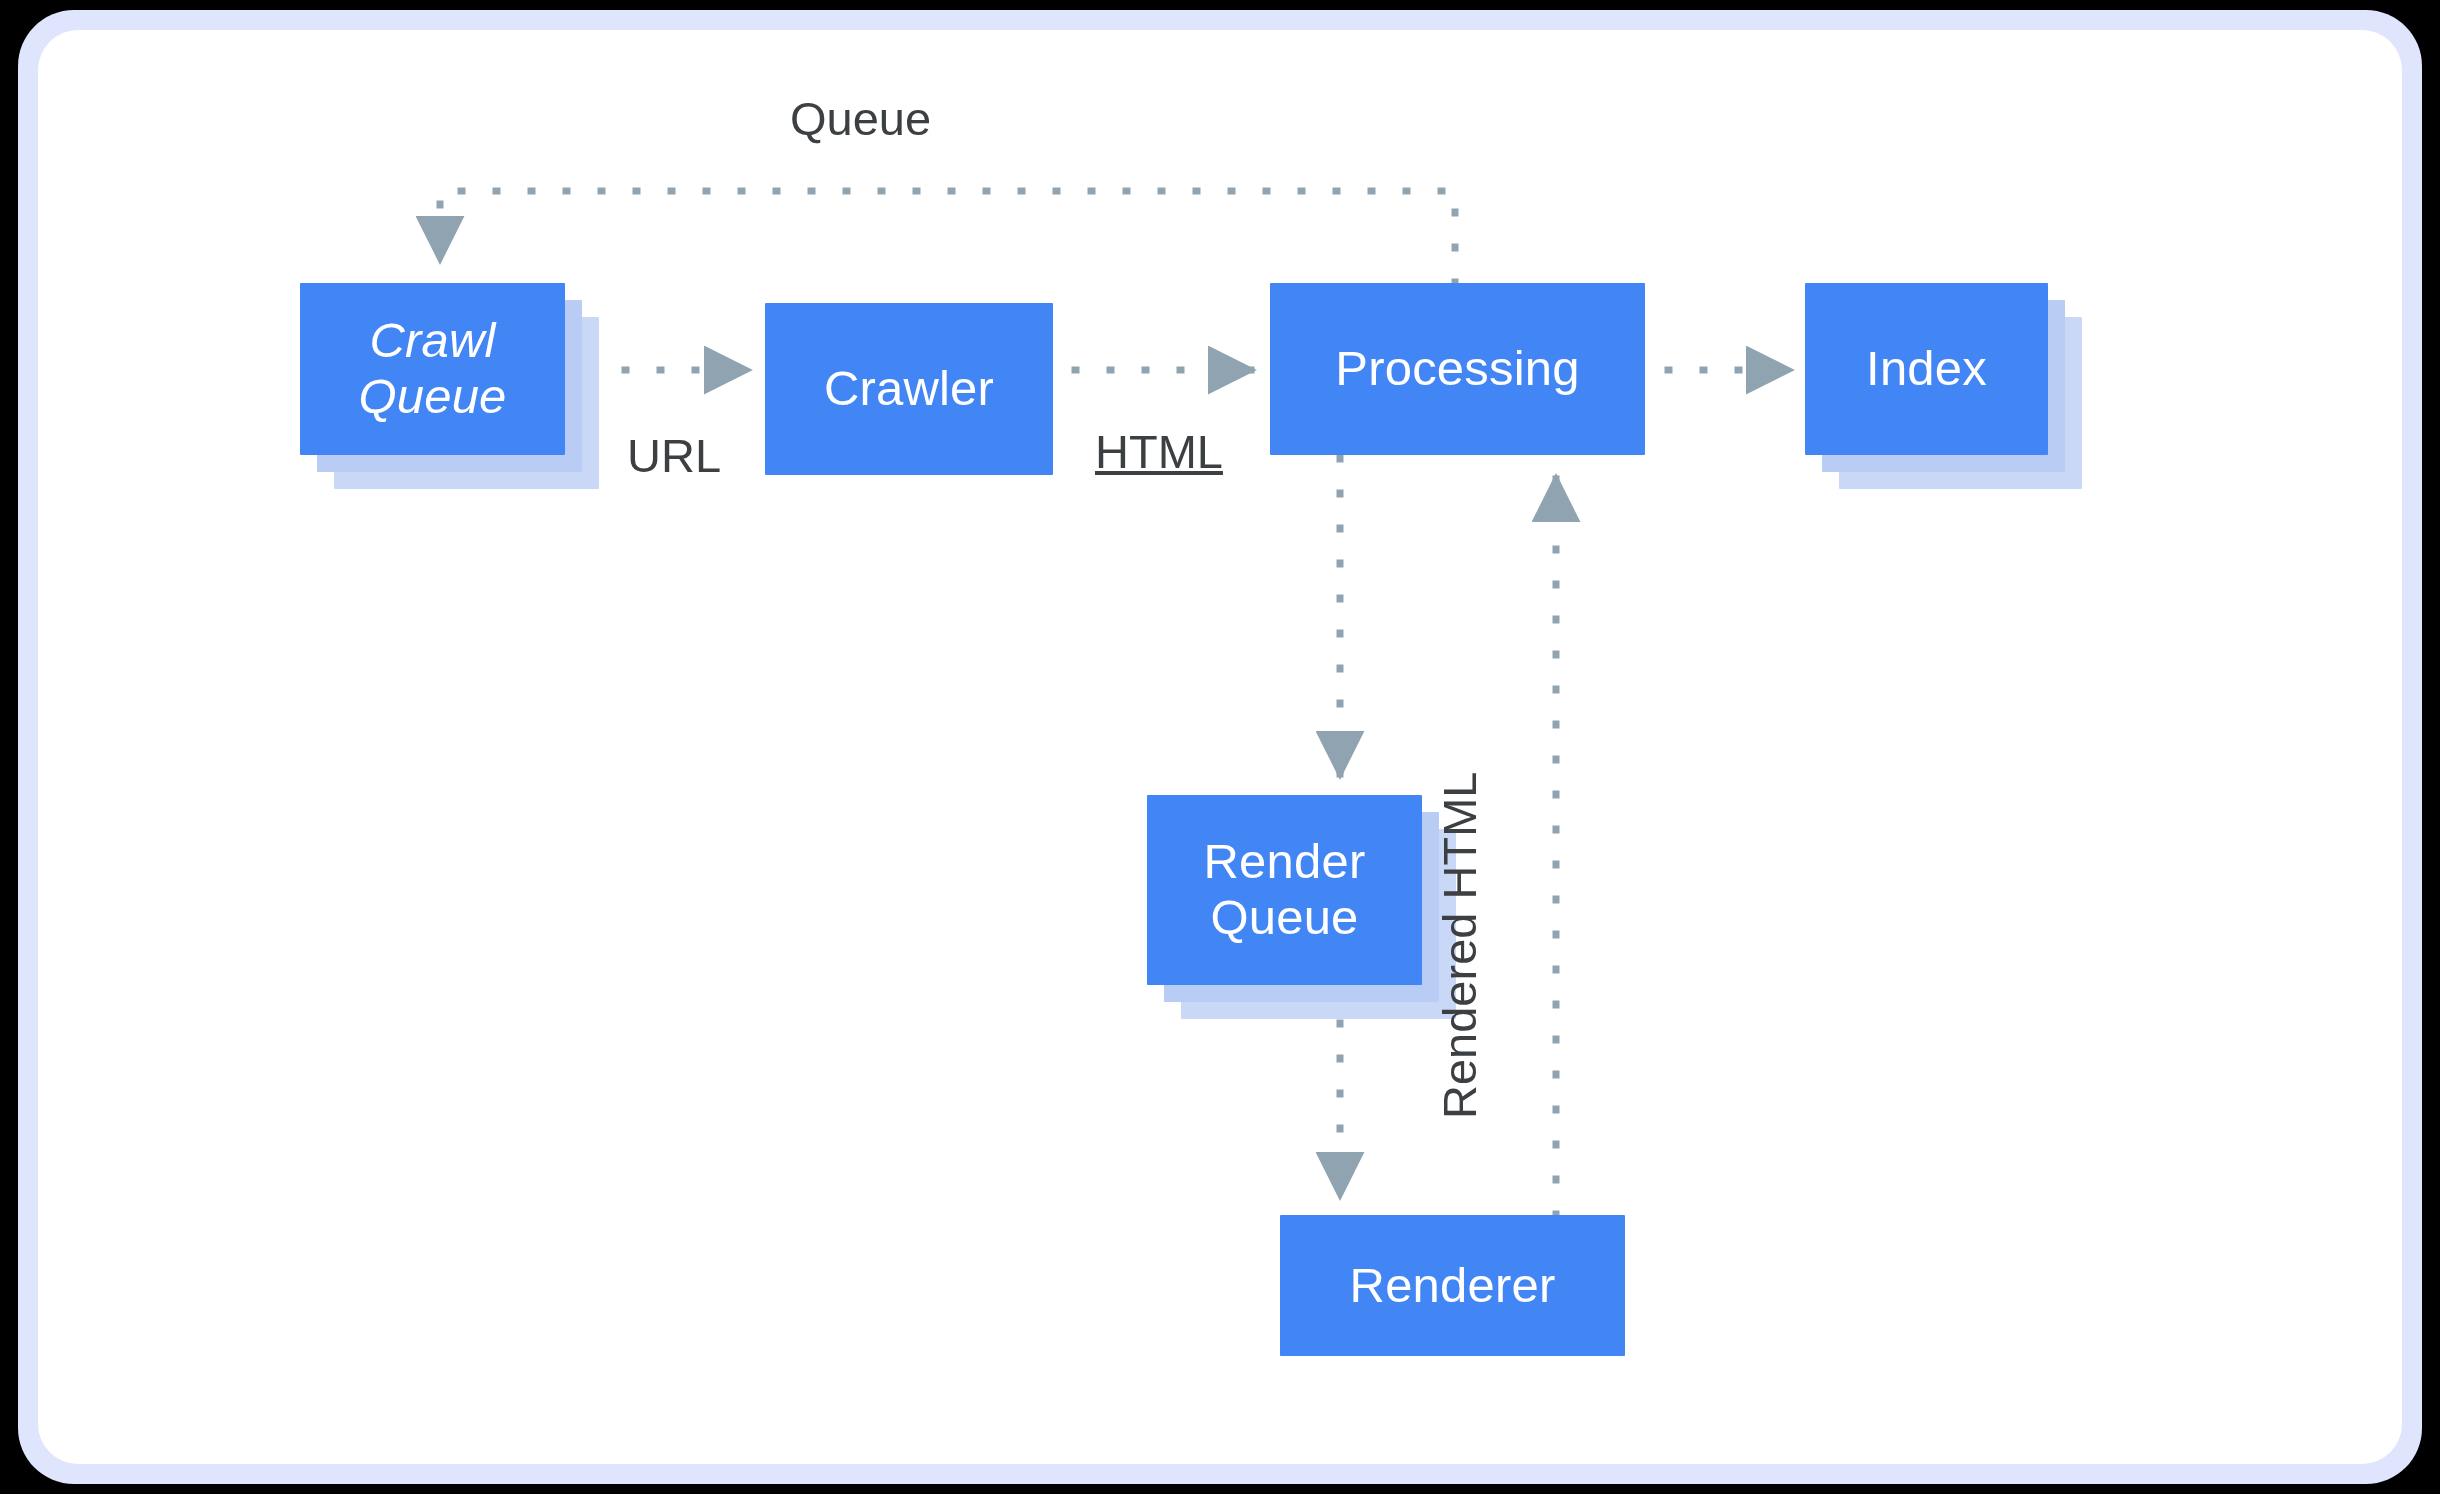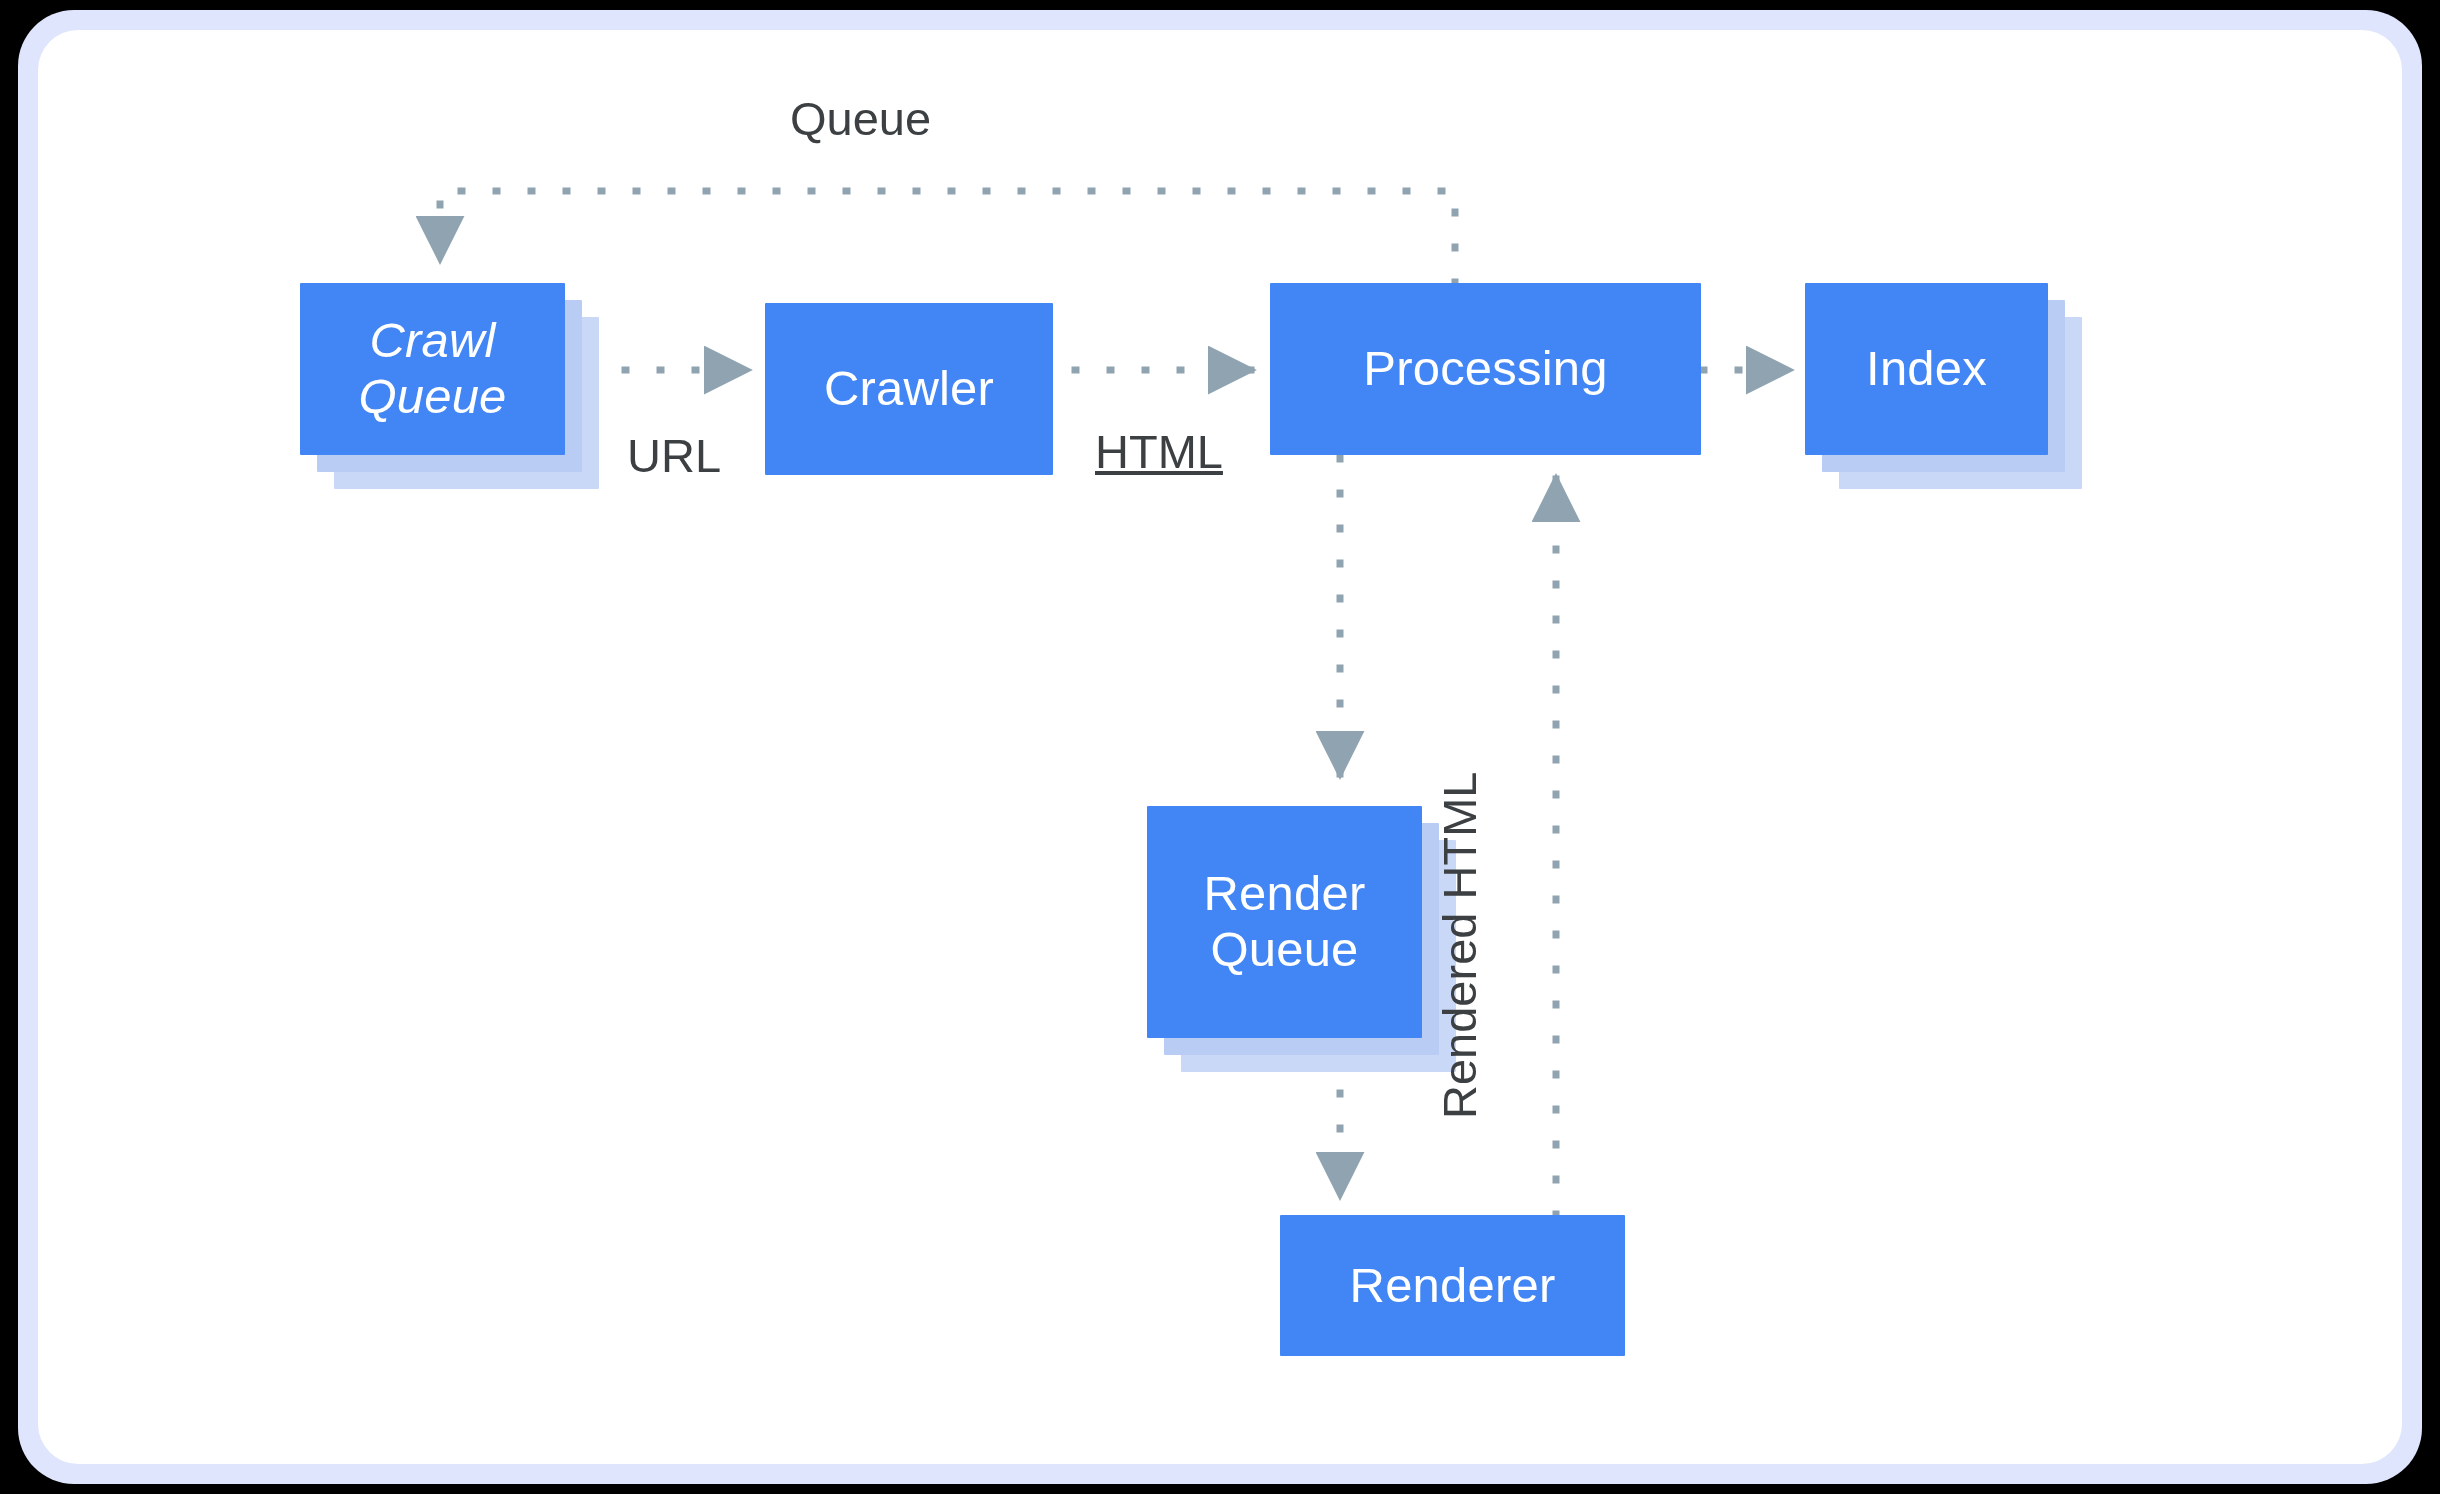--- a/index.html
+++ b/index.html
@@ -157,31 +157,31 @@
       <div class="stack-back"></div>
       <div class="stack-mid"></div>
       <div class="face">Crawl
 Queue</div>
     </div>
 
     <div class="node" style="left:765px; top:283px; width:288px; height:172px;margin-top:20px;">
       <div class="face">Crawler</div>
     </div>
 
-    <div class="node" style="left:1270px; top:283px; width:431px; height:172px;">
+    <div class="node" style="left:1270px; top:283px; width:375px; height:172px;">
       <div class="face">Processing</div>
     </div>
 
     <div class="node" style="left:1805px; top:283px; width:243px; height:172px;">
       <div class="stack-back"></div>
       <div class="stack-mid"></div>
       <div class="face">Index</div>
     </div>
 
-    <div class="node" style="left:1147px; top:795px; width:275px; height:232px;margin-top:11px;">
+    <div class="node" style="left:1147px; top:795px; width:275px; height:190px;">
       <div class="stack-back"></div>
       <div class="stack-mid"></div>
       <div class="face">Render
 Queue</div>
     </div>
 
     <div class="node" style="left:1280px; top:1215px; width:345px; height:141px;">
       <div class="face">Renderer</div>
     </div>
 

